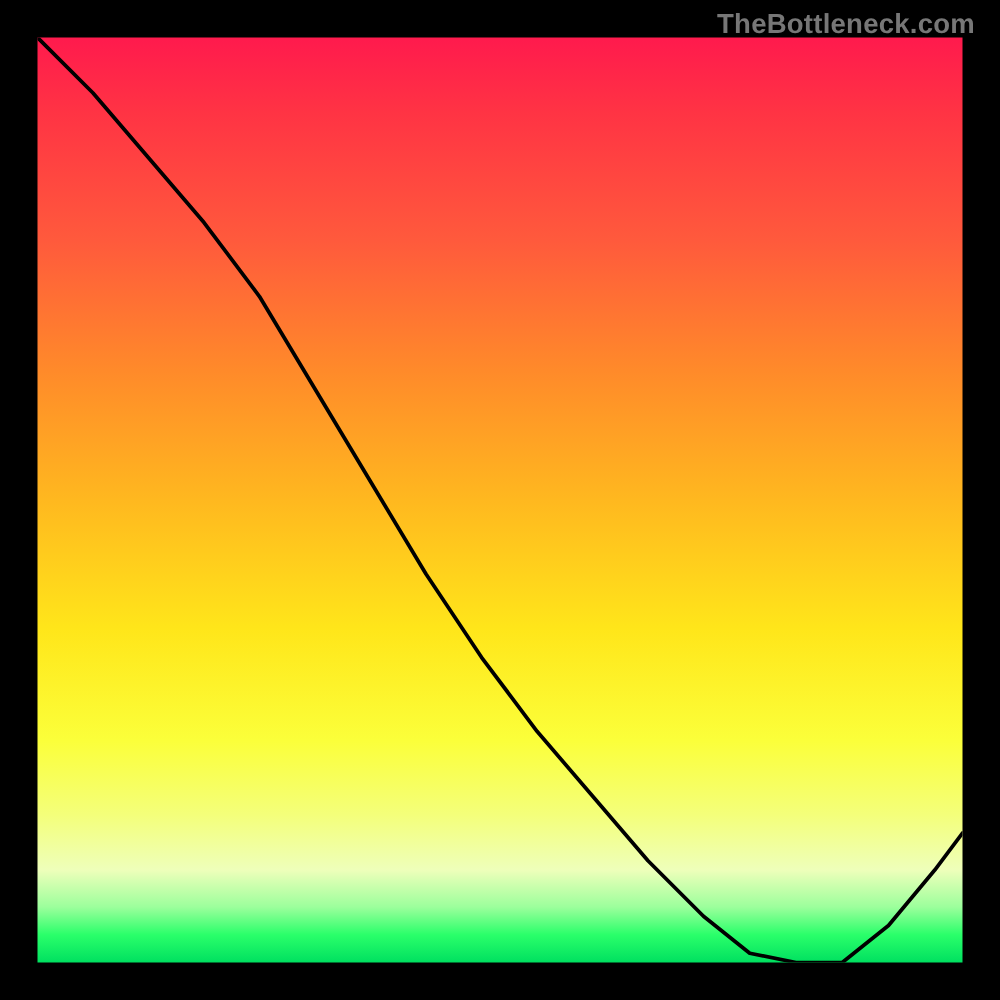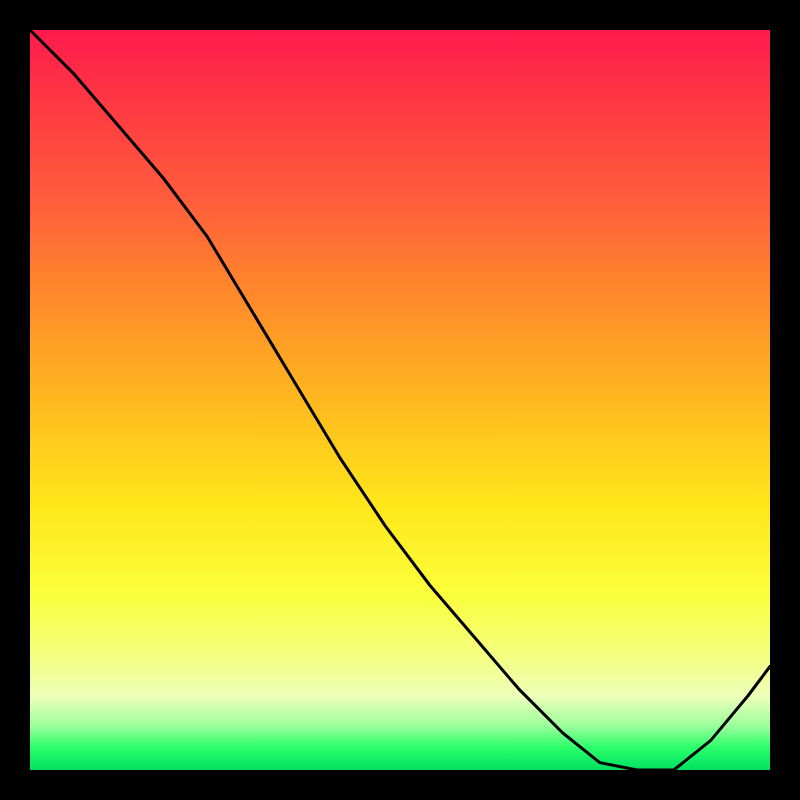--- a/index.html
+++ b/index.html
@@ -62,20 +62,21 @@
     color: #ff1a1a;
     letter-spacing: 0.5px;
     white-space: nowrap;
     text-shadow: 0 0 1px #b00000;
   }
 </style>
 </head>
 <body>
 <div class="wrap">
 
+  <div class="watermark">TheBottleneck.com</div>
 
   <div class="plot-area">
 
     <svg class="curve" viewBox="0 0 740 740" preserveAspectRatio="none">
       <path fill="none" stroke="#000" stroke-width="3" stroke-linecap="round" stroke-linejoin="round" d="M0.0 0.0 L44.4 44.4 L88.8 96.2 L133.2 148.0 L177.6 207.2 L222.0 281.2 L266.4 355.2 L310.8 429.2 L355.2 495.8 L399.6 555.0 L444.0 606.8 L488.4 658.6 L532.8 703.0 L569.8 732.6 L606.8 740.0 L643.8 740.0 L680.8 710.4 L717.8 666.0 L740.0 636.4"></path>
     </svg>
 
     <div class="marker-label" style="left: 529.8px;"></div>
   </div>
 </div>

